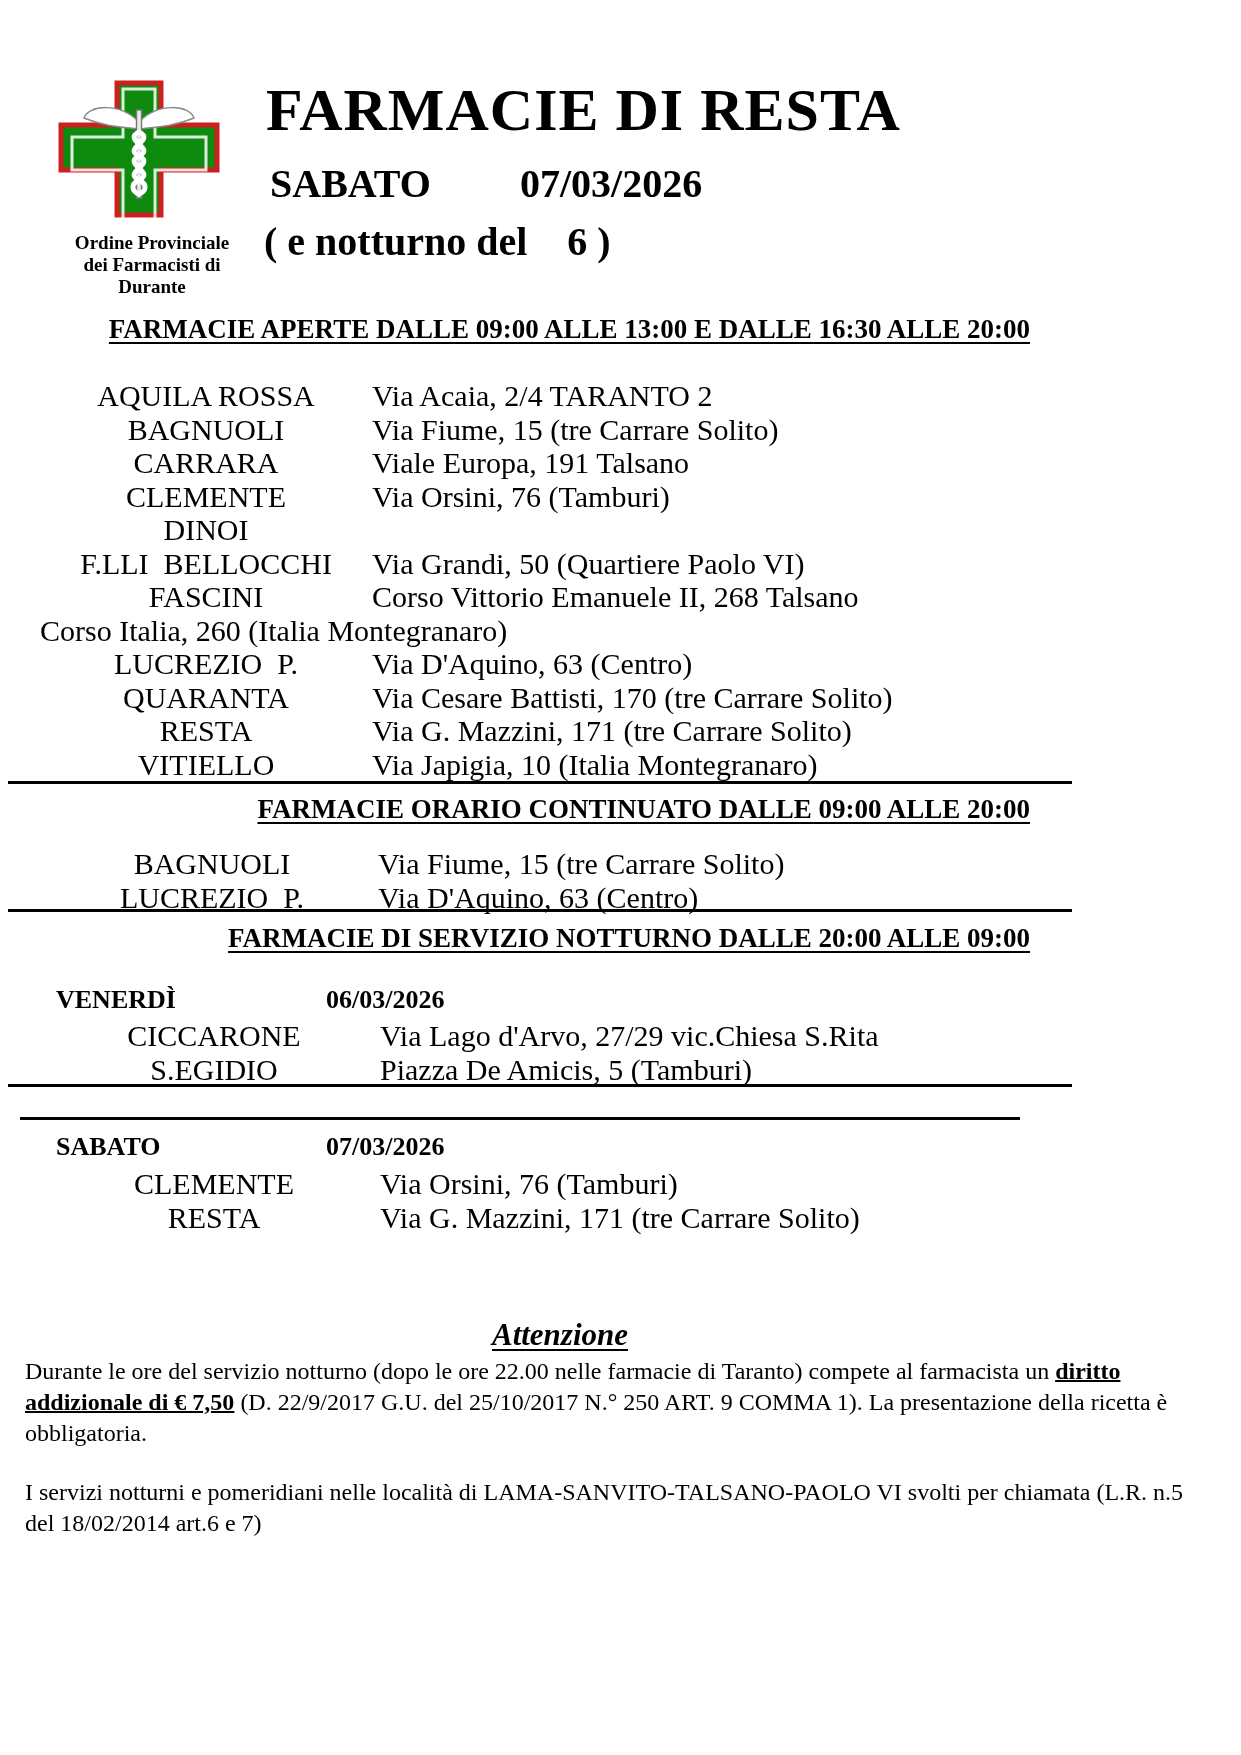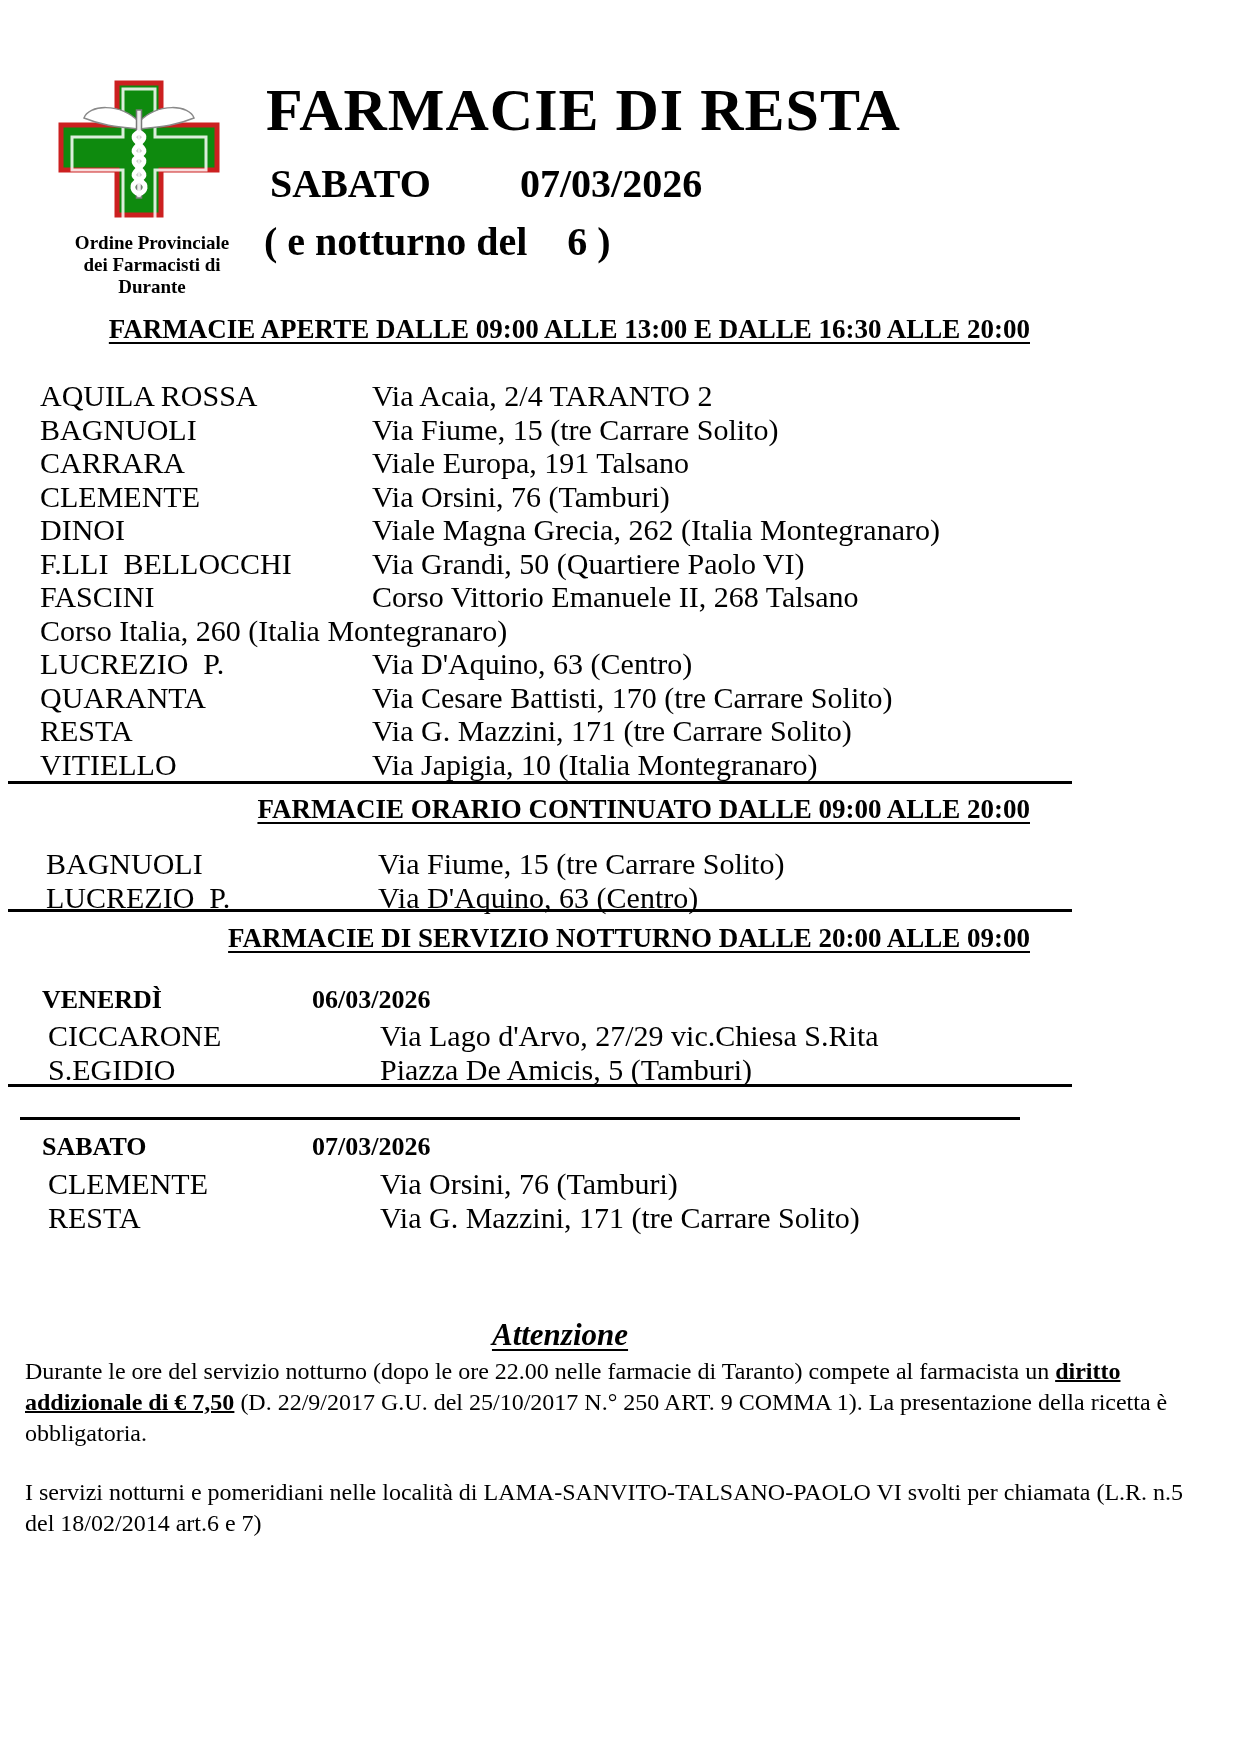--- a/index.html
+++ b/index.html
@@ -40,32 +40,32 @@
   .sec2-header { top:794px;padding-left:21px; }
   .sec3-header { top:923px; }
 
   .divider { position:absolute; border-top:3px solid #000; height:0; }
   .hr1 { top:781px; left:8px;  width:1064px; }
   .hr2 { top:909px; left:8px;  width:1064px; }
   .hr3 { top:1084px; left:8px; width:1064px; }
   .hr4 { top:1117px; left:20px; width:1000px; }
 
   
-  .rows { position:absolute; width:1180px; font-size:30px; line-height:33.5px; }
+  .rows { position:absolute; width:1180px; font-size:30px; line-height:33.5px;text-align:center; }
   .sec1-rows { left:40px; top:379px; }
   .sec2-rows { left:46px; top:847px; }
   .fri-rows  { left:48px; top:1019px; }
   .sat-rows  { left:48px; top:1167px; }
   .pharm-row { display:flex; }
   .pharm-name { width:332px; flex:0 0 332px; white-space:pre; }
   .pharm-addr { white-space:nowrap; }
 
   
   .day-row {
-    position:absolute; left:42px; display:flex;
+    position:absolute; left:56px; display:flex;
     font-size:26px; font-weight:bold;justify-content:flex-end;
   }
   .fri-day { top:985px; }
   .sat-day { top:1132px; }
   .day-row .dow { width:270px; flex:0 0 270px; }
 
   
   .attention-title {
     position:absolute; top:1317px; left:0; width:1120px; text-align:center;
     font-size:31px; font-weight:bold;
@@ -129,21 +129,20 @@
         <span class="pharm-addr">Viale Europa, 191 Talsano</span>
       </div>
 
       <div class="pharm-row">
         <span class="pharm-name">CLEMENTE</span>
         <span class="pharm-addr">Via Orsini, 76 (Tamburi)</span>
       </div>
 
       <div class="pharm-row">
         <span class="pharm-name">DINOI</span>
-        <span class="pharm-addr">Viale Magna Grecia, 262 (Italia Montegranaro)</span>
       </div>
 
       <div class="pharm-row">
         <span class="pharm-name">F.LLI  BELLOCCHI</span>
         <span class="pharm-addr">Via Grandi, 50 (Quartiere Paolo VI)</span>
       </div>
 
       <div class="pharm-row">
         <span class="pharm-name">FASCINI</span>
         <span class="pharm-addr">Corso Vittorio Emanuele II, 268 Talsano</span>

